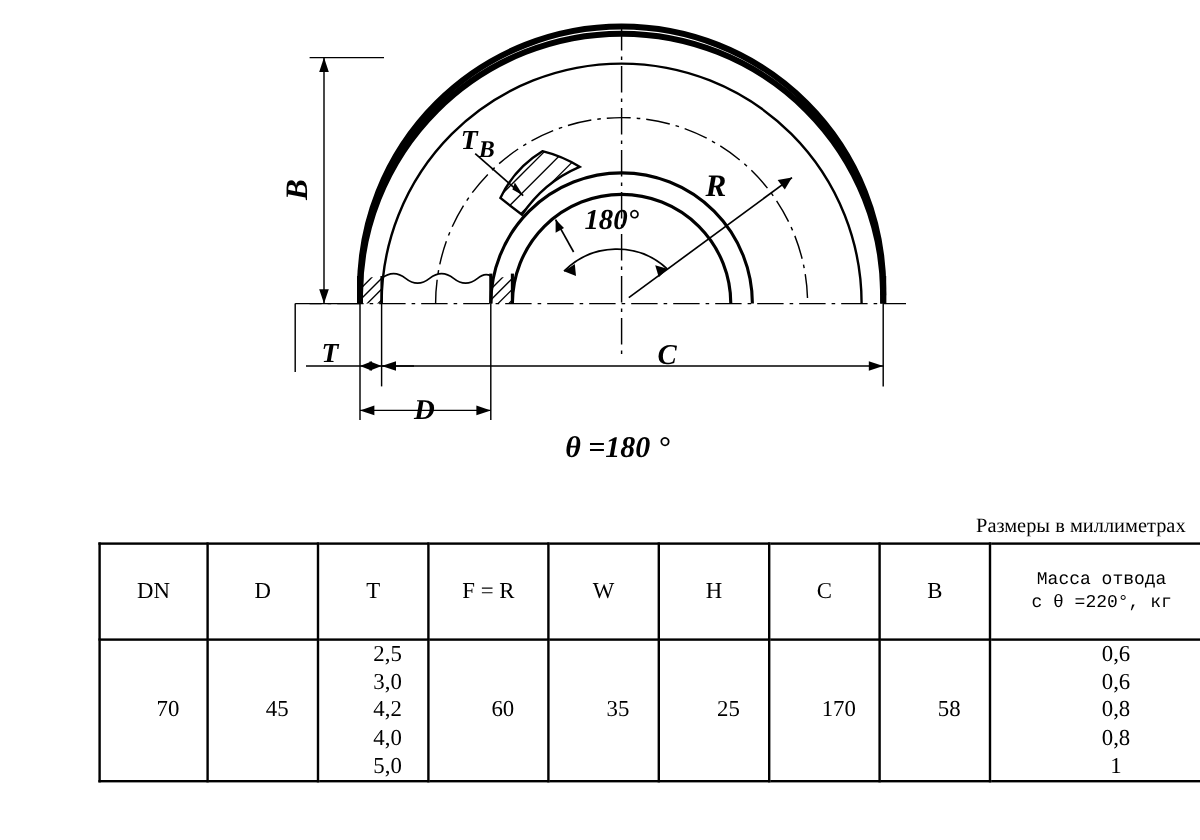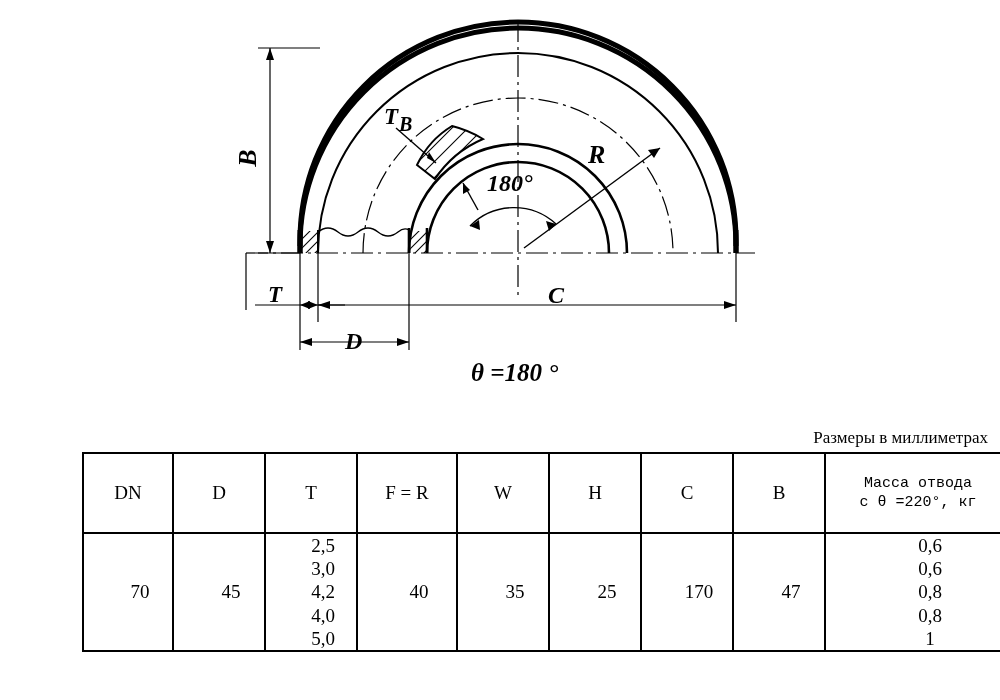--- a/index.html
+++ b/index.html
@@ -262,25 +262,25 @@
     <tr>
       <td>70</td>
       <td>45</td>
       <td class="t-col">
         <div>2,5</div>
         <div>3,0</div>
         <div>4,2</div>
         <div>4,0</div>
         <div>5,0</div>
       </td>
-      <td>40</td>
+      <td>60</td>
       <td>35</td>
       <td>25</td>
       <td>170</td>
-      <td>47</td>
+      <td>58</td>
       <td class="multi-line">
         <div>0,6</div>
         <div>0,6</div>
         <div>0,8</div>
         <div>0,8</div>
         <div>1</div>
       </td>
     </tr>
   </tbody>
 </table>

